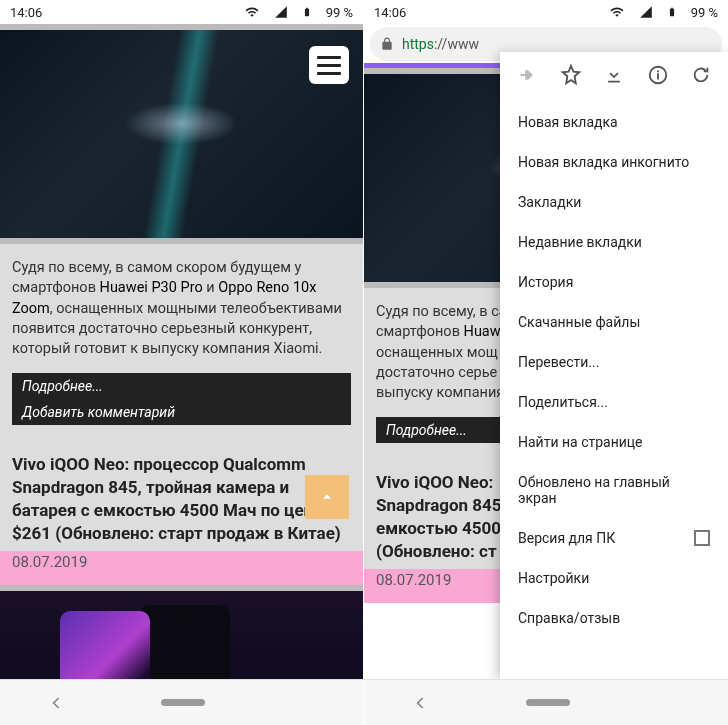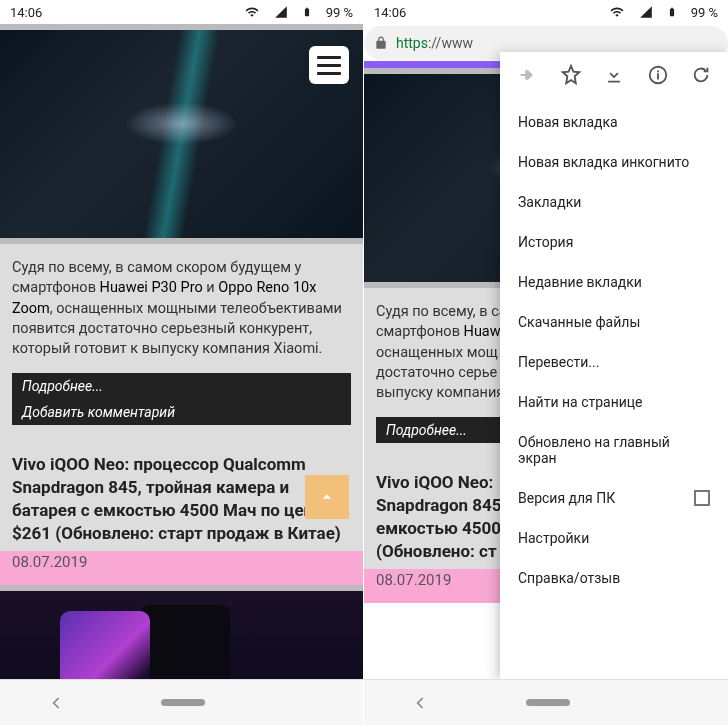--- a/index.html
+++ b/index.html
@@ -38,21 +38,21 @@
   .hero2::after{ content:""; position:absolute; left:60px; top:20px; width:90px; height:160px; background:linear-gradient(135deg,#5a2fb0,#b040d0 40%,#1a0a30 60%); border-radius:10px; box-shadow: 40px 0 0 #0a0a10, 80px -6px 0 #0a0a10;}
 
   .scroll-top { position:absolute; right:14px; bottom: 160px; width:44px; height:44px; background:#f2c078; display:flex; align-items:center; justify-content:center;}
 
   
   .navbar { height:46px; background:#f6f6f6; display:flex; align-items:center; justify-content:space-around; border-top:1px solid #e0e0e0;}
   .navbar .pill{ width:44px; height:7px; background:#999; border-radius:4px;}
   .navbar .back svg, .navbar .square svg { display:block;}
 
   
-  .addrbar { height: 44px; display:flex; align-items:center; padding: 0 0; gap:6px; border-bottom:7px solid #8b5cf6;}
+  .addrbar { height: 44px; display:flex; align-items:center; padding: 0 6px; gap:6px; border-bottom:5px solid #8b5cf6;}
   .urlchip { flex:1; background:#f1f1f1; border-radius:18px; height:34px; display:flex; align-items:center; padding:0 10px; gap:8px; font-size:14px; color:#333; overflow:hidden; white-space:nowrap;}
   .urlchip .lock{ color:#555;}
   .urlchip .https{ color:#0a7a34;}
   .urlchip .rest{ color:#555;}
 
   .content-right { position: relative; height: calc(725px - 24px - 46px); overflow:hidden;}
 
   .dim { position:relative;}
 
   .menu-panel { position: absolute; top: 28px; right: 0; width: 228px; bottom: 0; background:#fff; box-shadow: -2px 2px 12px rgba(0,0,0,0.25); z-index: 50; overflow:hidden;}
@@ -215,30 +215,33 @@
           <div class="menu-item">
               <span>Новая вкладка</span>
             </div>
           <div class="menu-item">
               <span>Новая вкладка инкогнито</span>
             </div>
           <div class="menu-item">
               <span>Закладки</span>
             </div>
           <div class="menu-item">
+              <span>Недавние вкладки</span>
+            </div>
+          <div class="menu-item">
               <span>История</span>
             </div>
           <div class="menu-item">
-              <span>Недавние вкладки</span>
-            </div>
-          <div class="menu-item">
               <span>Скачанные файлы</span>
             </div>
           <div class="menu-item">
               <span>Перевести...</span>
+            </div>
+          <div class="menu-item">
+              <span>Поделиться...</span>
             </div>
           <div class="menu-item">
               <span>Найти на странице</span>
             </div>
           <div class="menu-item">
               <span>Обновлено на главный экран</span>
             </div>
           <div class="menu-item">
               <span>Версия для ПК</span>
               <span class="checkbox"></span>

